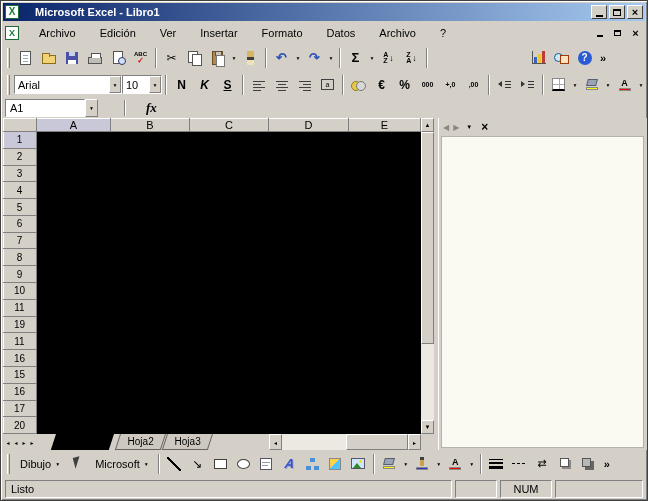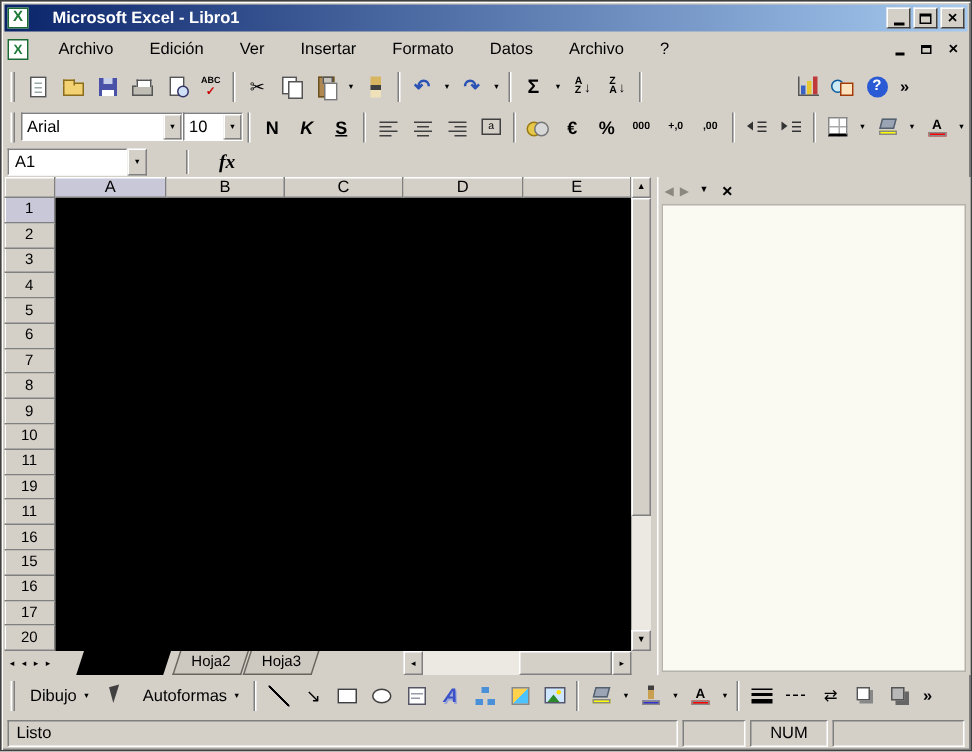--- a/index.html
+++ b/index.html
@@ -548,21 +548,21 @@
   <div class="toolbar tb-draw">
     <span class="grip"></span>
     <span class="dmenu">
       <span>Dibujo</span>
       <span class="ddg">▼</span>
     </span>
     <span class="tb">
         <span class="i-pointer"></span>
       </span>
     <span class="dmenu">
-      <span>Autoformas</span>
+      <span>Microsoft</span>
       <span class="ddg">▼</span>
     </span>
     <span class="tsep"></span>
     <span class="tb">
         <span class="icon i-line"></span>
       </span>
     <span class="tb">
         <span class="g-arrow">↘</span>
       </span>
     <span class="tb">

